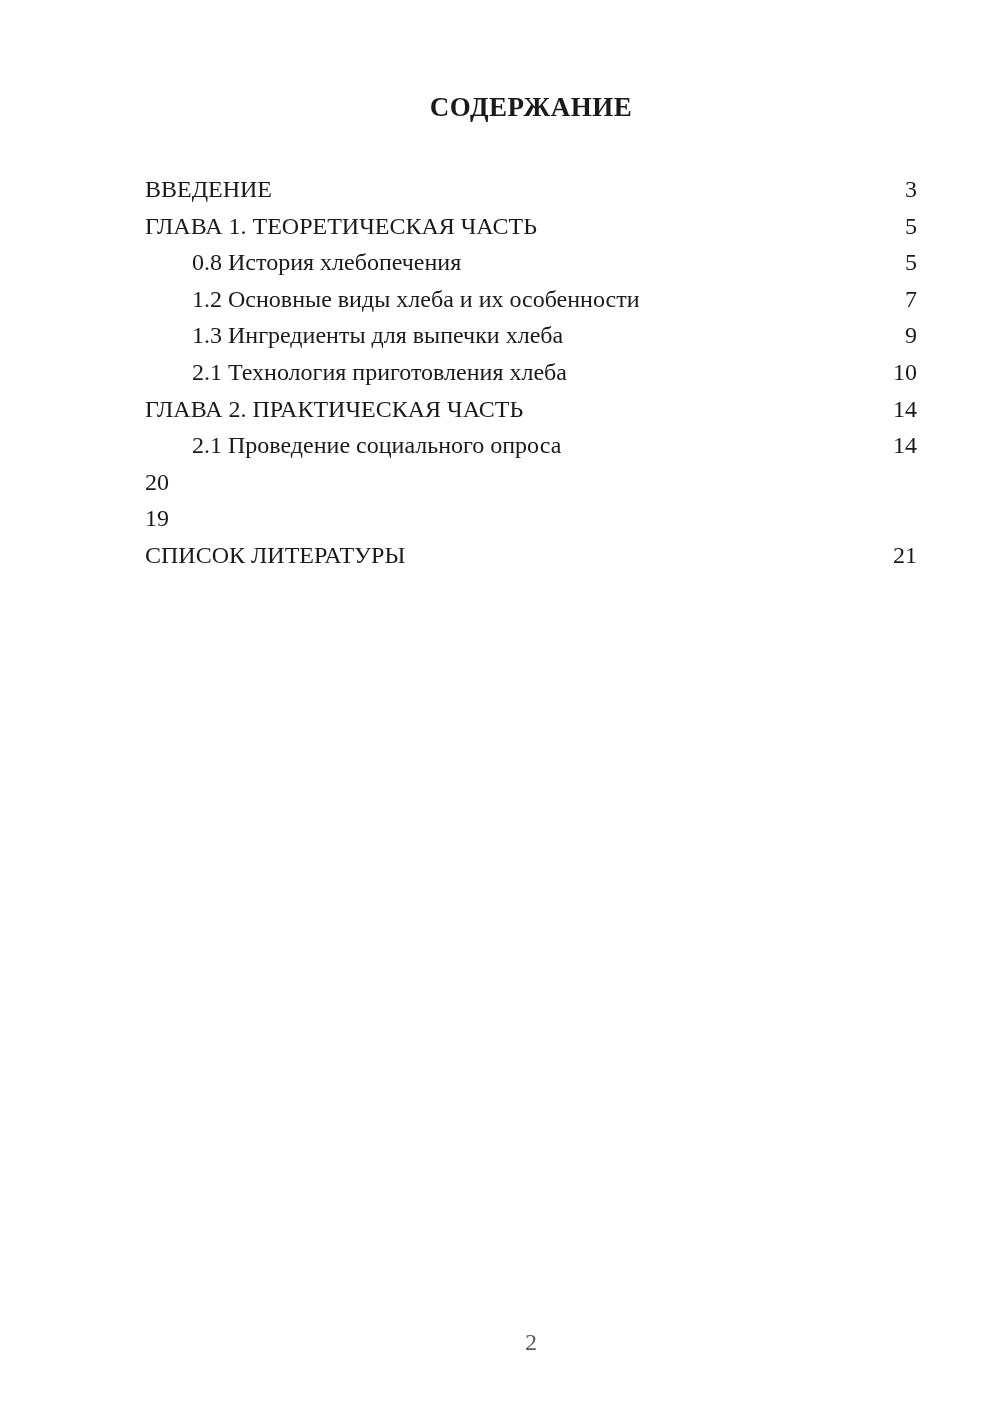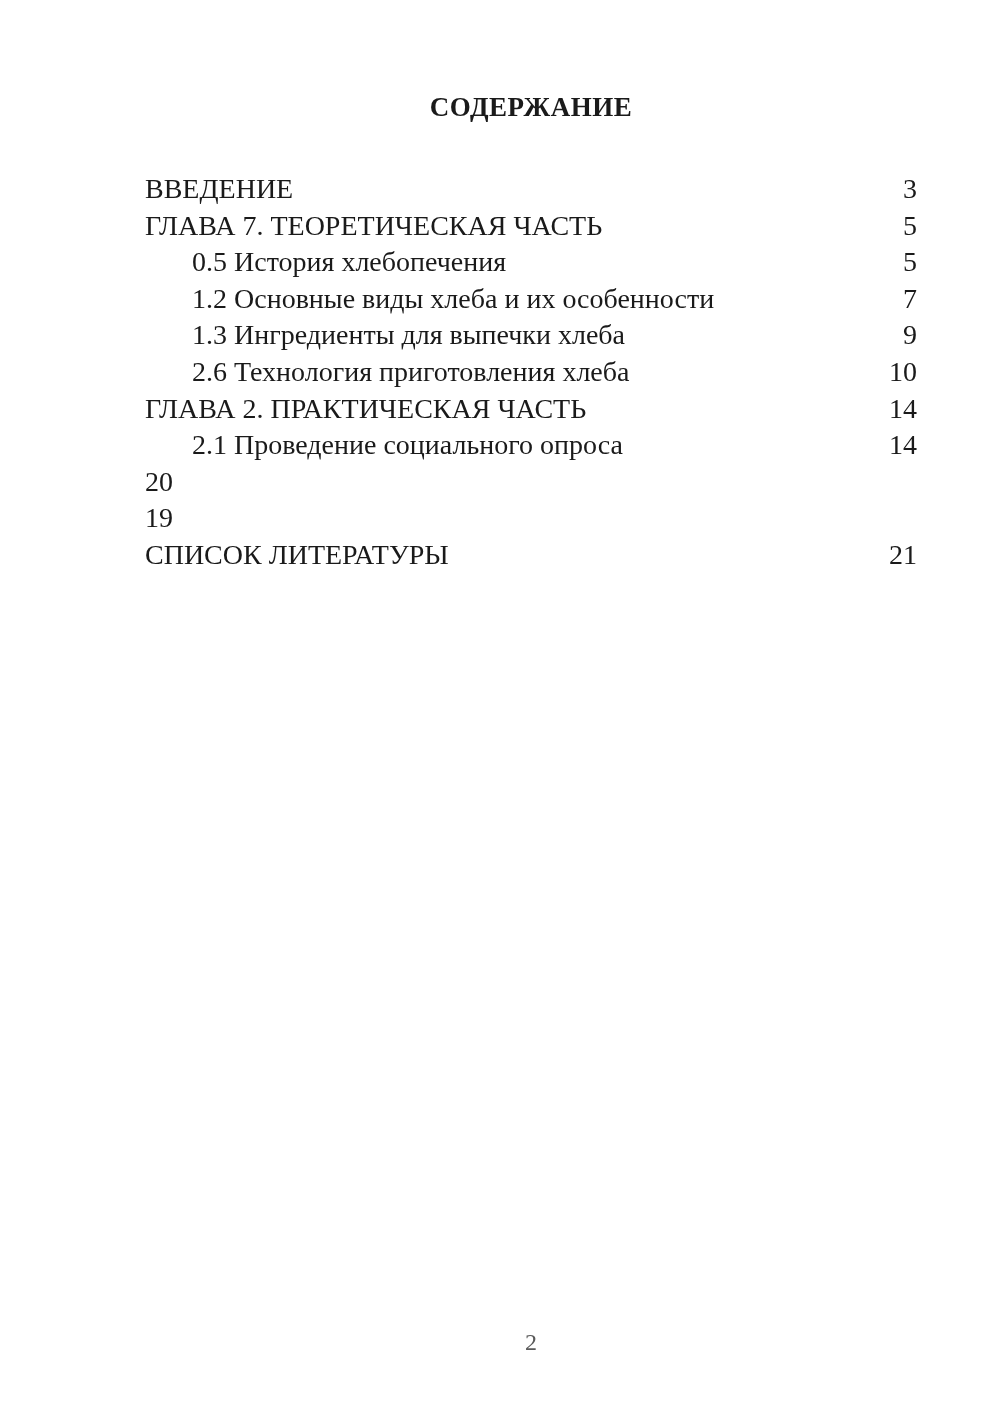--- a/index.html
+++ b/index.html
@@ -30,21 +30,21 @@
     text-align: center;
     letter-spacing: 0.5px;
   }
   .toc-list {
     margin-top: 46px;
   }
   .toc-row {
     display: flex;
     justify-content: space-between;
     align-items: baseline;
-    font-size: 28px;
+    font-size: 24px;
     line-height: 36.6px;
     white-space: nowrap;
   }
   .toc-row .label {
     display: block;
   }
   .toc-row.level-1 .label {
     padding-left: 47px;
   }
   .toc-row .pagenum {
@@ -68,41 +68,41 @@
   <div class="content">
     <div class="toc-title">СОДЕРЖАНИЕ</div>
 
     <div class="toc-list">
   <div class="toc-row level-0">
     <span class="label">ВВЕДЕНИЕ</span>
     <span class="pagenum">3</span>
   </div>
 
   <div class="toc-row level-0">
-    <span class="label">ГЛАВА 7. ТЕОРЕТИЧЕСКАЯ ЧАСТЬ</span>
+    <span class="label">ГЛАВА 1. ТЕОРЕТИЧЕСКАЯ ЧАСТЬ</span>
     <span class="pagenum">5</span>
   </div>
 
   <div class="toc-row level-1">
-    <span class="label">0.5 История хлебопечения</span>
+    <span class="label">0.8 История хлебопечения</span>
     <span class="pagenum">5</span>
   </div>
 
   <div class="toc-row level-1">
     <span class="label">1.2 Основные виды хлеба и их особенности</span>
     <span class="pagenum">7</span>
   </div>
 
   <div class="toc-row level-1">
     <span class="label">1.3 Ингредиенты для выпечки хлеба</span>
     <span class="pagenum">9</span>
   </div>
 
   <div class="toc-row level-1">
-    <span class="label">2.6 Технология приготовления хлеба</span>
+    <span class="label">2.1 Технология приготовления хлеба</span>
     <span class="pagenum">10</span>
   </div>
 
   <div class="toc-row level-0">
     <span class="label">ГЛАВА 2. ПРАКТИЧЕСКАЯ ЧАСТЬ</span>
     <span class="pagenum">14</span>
   </div>
 
   <div class="toc-row level-1">
     <span class="label">2.1 Проведение социального опроса</span>

